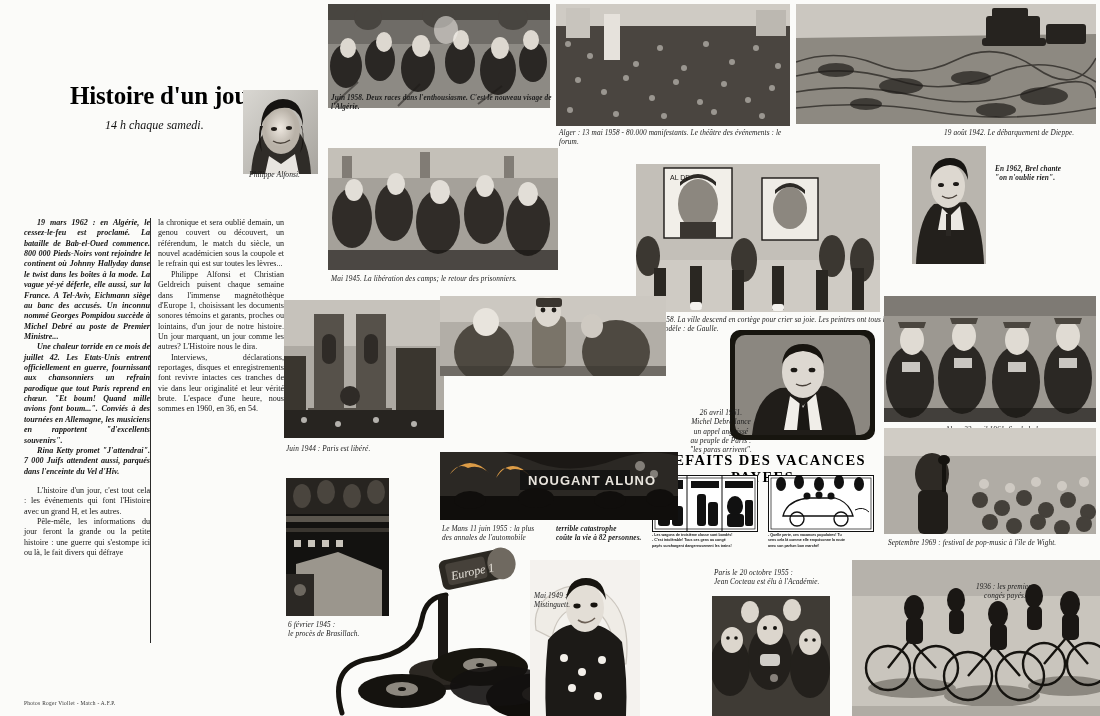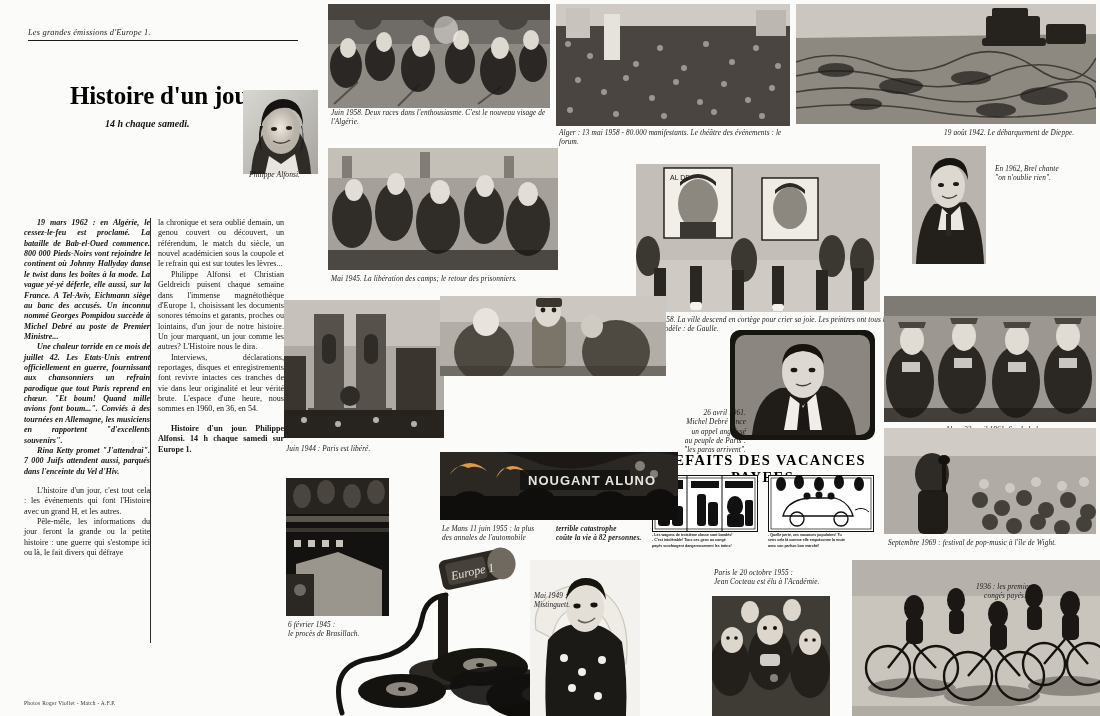--- a/index.html
+++ b/index.html
@@ -52,22 +52,22 @@
     font-family: "Liberation Serif", serif;
     font-weight: bold;
     font-size: 25px;
     letter-spacing: -.2px;
     color: #000;
   }
   #subtitle {
     position: absolute;
     left: 105px; top: 118px;
     font-style: italic;
-    font-size: 10px;
-    font-weight: bold;
+    font-size: 12px;
+    font-weight: normal;
     color: #111;
   }
   #alfonsi-portrait {
     position: absolute;
     left: 243px; top: 90px;
     width: 75px; height: 84px;
   }
   #alfonsi-caption {
     position: absolute;
     left: 249px; top: 170px;
@@ -135,21 +135,20 @@
     color: #111;
   }
 
   
 </style>
 </head>
 <body>
 
 <div id="page">
 
-  <div id="kicker">Les grandes émissions d'Europe 1.</div>
   <div id="title">Histoire d'un jour.</div>
   <div id="subtitle">14 h chaque samedi.</div>
 
   <div id="alfonsi-portrait" class="photo">
     <svg width="75" height="84" viewBox="0 0 75 84" preserveAspectRatio="none">
       <defs>
         <linearGradient id="pbg" x1="0" y1="0" x2="1" y2="1">
           <stop offset="0%" stop-color="#d9d7d2"></stop>
             <stop offset="100%" stop-color="#a7a49e"></stop>
         </linearGradient>
@@ -179,21 +178,20 @@
     <p class="ital">Une chaleur torride en ce mois de juillet 42. Les Etats-Unis entrent officiellement en guerre, fournissant aux chansonniers un refrain parodique que tout Paris reprend en chœur. "Et boum! Quand mille avions font boum...". Conviés à des tournées en Allemagne, les musiciens en rapportent "d'excellents souvenirs".</p>
     <p class="ital">Rina Ketty promet "J'attendrai". 7 000 Juifs attendent aussi, parqués dans l'enceinte du Vel d'Hiv.</p>
     <p class="gap">L'histoire d'un jour, c'est tout cela : les événements qui font l'Histoire avec un grand H, et les autres.</p>
     <p>Pêle-mêle, les informations du jour feront la grande ou la petite histoire : une guerre qui s'estompe ici ou là, le fait divers qui défraye</p>
   </div>
 
   <div id="col2" class="col">
     <p style="text-indent:0">la chronique et sera oublié demain, un genou couvert ou découvert, un référendum, le match du siècle, un nouvel académicien sous la coupole et le refrain qui est sur toutes les lèvres...</p>
     <p>Philippe Alfonsi et Christian Geldreich puisent chaque semaine dans l'immense magnétothèque d'Europe 1, choisissant les documents sonores témoins et garants, proches ou lointains, d'un jour de notre histoire. Un jour marquant, un jour comme les autres? L'Histoire nous le dira.</p>
     <p>Interviews, déclarations, reportages, disques et enregistrements font revivre intactes ces tranches de vie dans leur originalité et leur vérité brute. L'espace d'une heure, nous sommes en 1960, en 36, en 54.</p>
-    <p class="bold gap">Histoire d'un jour. Philippe Alfonsi. 14 h chaque samedi sur Europe 1.</p>
   </div>
 
   <div id="credits">Photos Roger Viollet - Match - A.F.P.</div>
 
   <div class="photo" style="left:328px;top:4px;width:222px;height:104px;">
     <svg width="222" height="104" viewBox="0 0 222 104" preserveAspectRatio="none">
       <rect width="222" height="104" fill="#8d8a84"></rect>
       <rect width="222" height="40" fill="#6f6c67"></rect>
       <g fill="#2a2724">
         <ellipse cx="18" cy="62" rx="16" ry="22"></ellipse>
@@ -220,21 +218,21 @@
       <g fill="#f2efe9" opacity=".55">
         <ellipse cx="118" cy="26" rx="12" ry="14"></ellipse>
       </g>
       <g stroke="#1d1a17" stroke-width="2" opacity=".5">
         <path d="M6 100 L30 78"></path>
           <path d="M70 102 L92 80"></path>
           <path d="M150 100 L174 82"></path>
       </g>
     </svg>
   </div>
-  <div class="cap" style="left:331px;top:108px;width:225px;">Juin 1958. Deux races dans l'enthousiasme. C'est le nouveau visage de l'Algérie.</div>
+  <div class="cap" style="left:331px;top:93px;width:225px;font-weight:bold;">Juin 1958. Deux races dans l'enthousiasme. C'est le nouveau visage de l'Algérie.</div>
 
   <div class="photo" style="left:556px;top:4px;width:234px;height:122px;">
     <svg width="234" height="122" viewBox="0 0 234 122" preserveAspectRatio="none">
       <rect width="234" height="122" fill="#b4b0a9"></rect>
       <rect y="0" width="234" height="22" fill="#cfcbc4"></rect>
       <g fill="#37332e" opacity=".85">
         <rect x="0" y="22" width="234" height="100"></rect>
       </g>
       <g fill="#ddd9d2" opacity=".55">
         <circle cx="12" cy="40" r="3"></circle>
@@ -374,21 +372,21 @@
       <path d="M4 118 Q6 72 22 58 L54 56 Q70 70 72 118 Z" fill="#23201c"></path>
       <ellipse cx="36" cy="40" rx="17" ry="22" fill="#ddd8d0"></ellipse>
       <path d="M18 34 Q20 12 38 12 Q56 12 56 34 Q52 20 38 19 Q24 20 18 34 Z" fill="#171512"></path>
       <ellipse cx="29" cy="39" rx="3" ry="2" fill="#1d1a17"></ellipse>
       <ellipse cx="44" cy="38" rx="3" ry="2" fill="#1d1a17"></ellipse>
       <path d="M30 50 Q37 55 45 49" stroke="#49413a" stroke-width="1.3" fill="none"></path>
       <path d="M30 62 L38 70 L48 60 L52 84 L26 84 Z" fill="#ebe8e3"></path>
       <rect x="34" y="68" width="5" height="22" fill="#2a2723"></rect>
     </svg>
   </div>
-  <div class="cap" style="left:995px;top:164px;width:104px;white-space:pre-line;">En 1962, Brel chante
+  <div class="cap" style="left:995px;top:164px;width:104px;white-space:pre-line;font-weight:bold;">En 1962, Brel chante
 "on n'oublie rien".</div>
 
   <div class="photo" style="left:884px;top:296px;width:212px;height:126px;">
     <svg width="212" height="126" viewBox="0 0 212 126" preserveAspectRatio="none">
       <rect width="212" height="126" fill="#9c9891"></rect>
       <rect y="0" width="212" height="20" fill="#7e7a74"></rect>
       <g fill="#2b2824">
         <ellipse cx="26" cy="86" rx="24" ry="36"></ellipse>
           <ellipse cx="78" cy="82" rx="24" ry="36"></ellipse>
         <ellipse cx="132" cy="86" rx="24" ry="36"></ellipse>
@@ -482,21 +480,21 @@
       <path d="M22 105 Q26 66 50 58 L96 56 Q122 66 126 105 Z" fill="#201d19"></path>
       <ellipse cx="73" cy="42" rx="21" ry="26" fill="#ddd8d1"></ellipse>
       <path d="M52 34 Q54 14 73 14 Q92 14 94 34 Q88 22 73 21 Q58 22 52 34 Z" fill="#17140f"></path>
       <ellipse cx="64" cy="40" rx="3.4" ry="2.3" fill="#1c1915"></ellipse>
       <ellipse cx="82" cy="40" rx="3.4" ry="2.3" fill="#1c1915"></ellipse>
       <path d="M66 54 Q73 58 81 53" stroke="#473f38" fill="none" stroke-width="1.4"></path>
       <path d="M60 66 L73 76 L86 64 L92 100 L54 100 Z" fill="#f1eee9"></path>
       <path d="M70 70 L73 78 L77 70 L80 100 L67 100 Z" fill="#1a1714"></path>
     </svg>
   </div>
-  <div class="cap" style="left:664px;top:408px;width:82px;white-space:pre-line;text-align:right;">26 avril 1961.
+  <div class="cap" style="left:680px;top:408px;width:82px;white-space:pre-line;text-align:center;">26 avril 1961.
 Michel Debré lance
 un appel angoissé
 au peuple de Paris :
 "les paras arrivent".</div>
 
   <div id="mefaits-title">MEFAITS DES VACANCES PAYEES</div>
 
   <div class="comic" style="left:652px;top:475px;width:104px;height:55px;">
     <svg width="104" height="55" viewBox="0 0 104 55" preserveAspectRatio="none">
       <rect width="104" height="55" fill="#fff"></rect>

